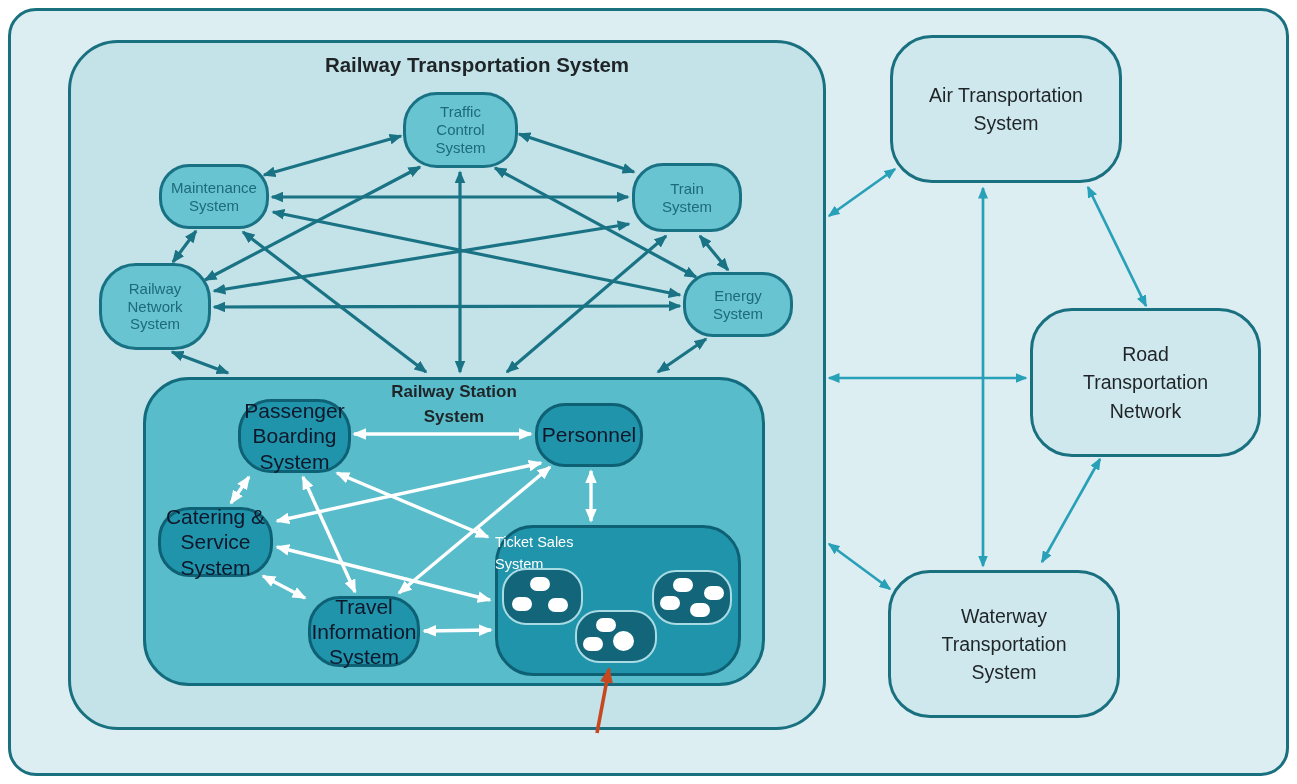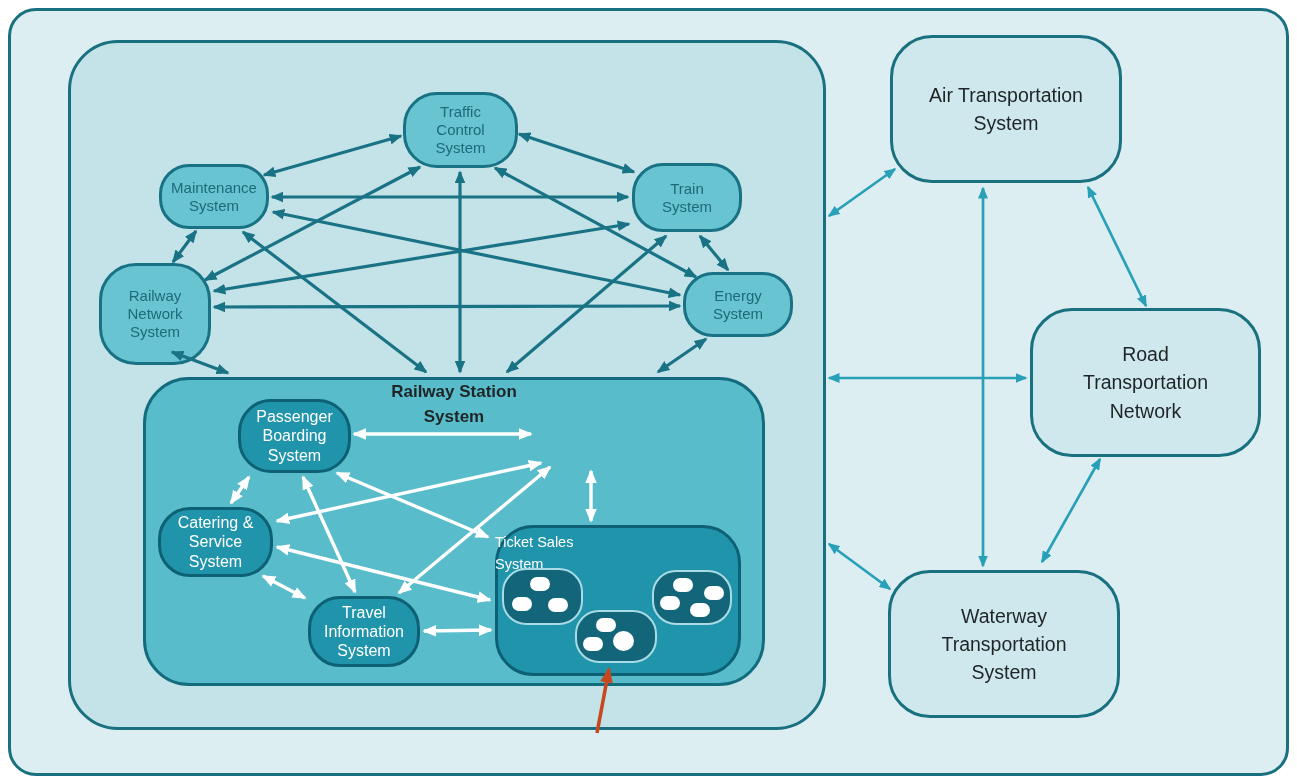--- a/index.html
+++ b/index.html
@@ -60,26 +60,26 @@
   }
   .node-outer{
     background:var(--color-outer-node-fill);
     border:3px solid var(--color-outer-node-border);
     color:var(--color-outer-node-text);
     font-size:15px;line-height:1.18;
   }
   .node-inner{
     background:var(--color-inner-node-fill);
     border:3px solid var(--color-inner-node-border);
-    color:#ffffff;font-size:16px;line-height:1.2;
+    color:#0f172a;font-size:21px;line-height:1.2;
   }
   .node-tc{left:403px;top:92px;width:115px;height:76px;border-radius:34px;}
   .node-maint{left:159px;top:164px;width:110px;height:65px;border-radius:30px;}
   .node-train{left:632px;top:163px;width:110px;height:69px;border-radius:31px;}
-  .node-rn{left:99px;top:263px;width:112px;height:102px;border-radius:37px;}
+  .node-rn{left:99px;top:263px;width:112px;height:87px;border-radius:37px;}
   .node-energy{left:683px;top:272px;width:110px;height:65px;border-radius:30px;}
   .node-pb{left:238px;top:399px;width:113px;height:74px;border-radius:33px;}
   .node-pers{left:535px;top:403px;width:108px;height:64px;border-radius:30px;}
   .node-cat{left:158px;top:507px;width:115px;height:70px;border-radius:32px;}
   .node-ti{left:308px;top:596px;width:112px;height:71px;border-radius:32px;}
   .ts-box{
     left:495px;top:525px;width:246px;height:151px;
     background:var(--color-inner-node-fill);
     border:3px solid var(--color-inner-node-border);
     border-radius:38px;
@@ -127,20 +127,21 @@
   .mkfill-an{fill:var(--color-annotation-arrow);}
 </style>
 </head>
 <body>
 
 <div class="canvas">
 
   <div class="abs outer"></div>
 
   <div class="abs railway-box"></div>
+  <div class="abs title railway-title">Railway Transportation System</div>
 
   <div class="abs node node-outer node-tc">Traffic
 Control
 System</div>
   <div class="abs node node-outer node-maint">Maintenance
 System</div>
   <div class="abs node node-outer node-train">Train
 System</div>
   <div class="abs node node-outer node-rn">Railway
 Network
@@ -148,20 +149,21 @@
   <div class="abs node node-outer node-energy">Energy
 System</div>
 
   <div class="abs station-box"></div>
   <div class="abs title station-title">Railway Station
 System</div>
 
   <div class="abs node node-inner node-pb">Passenger
 Boarding
 System</div>
+  <div class="abs node node-inner node-pers">Personnel</div>
   <div class="abs node node-inner node-cat">Catering &amp;
 Service
 System</div>
   <div class="abs node node-inner node-ti">Travel
 Information
 System</div>
 
   <div class="abs ts-box"></div>
   <div class="abs ts-title">Ticket Sales
 System</div>

